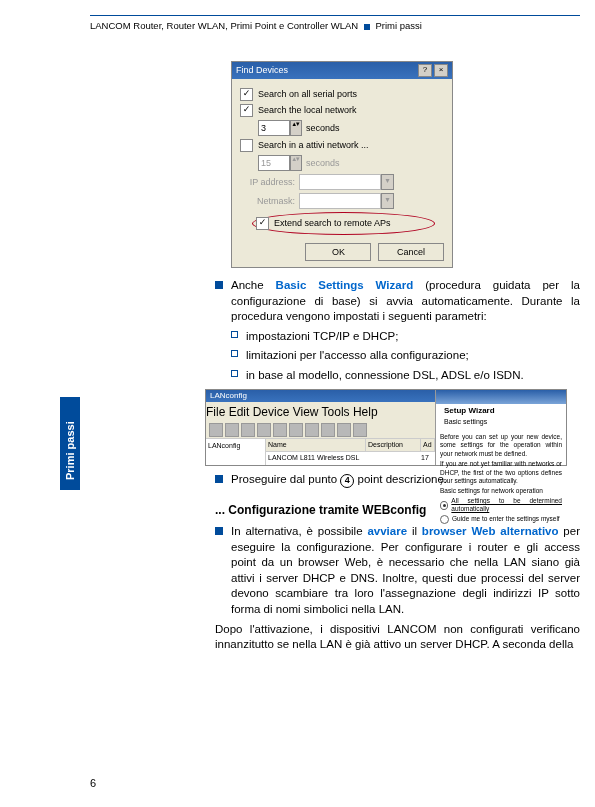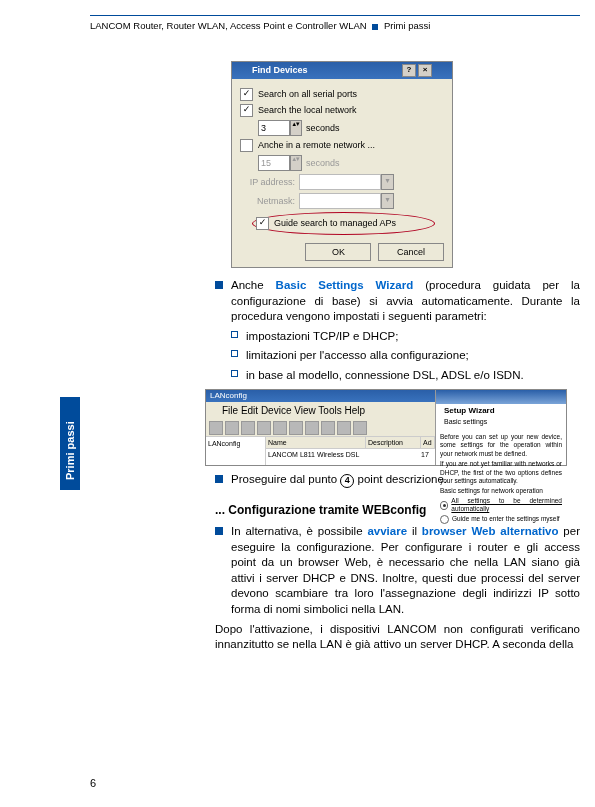--- a/index.html
+++ b/index.html
@@ -89,23 +89,23 @@
     background: #e4e2d8;
     border: 1px solid #888;
     width: 220px;
     margin: 6px 0 10px 16px;
     font-family: Tahoma, Arial, sans-serif;
     font-size: 9px;
   }
   .titlebar {
     background: linear-gradient(#2a5fa8, #3972bd);
     color: #fff;
-    font-weight: bold;
-    font-size: 9px;
-    padding: 2px 20px;
+    font-weight: normal;
+    font-size: 9px;
+    padding: 2px 4px;
     display: flex;
     align-items: center;
     justify-content: space-between;
   }
   .ttl-controls {
     display: flex;
     gap: 2px;
   }
   .ttl-btn {
     width: 12px;
@@ -220,22 +220,22 @@
   .sb2-titlebar {
     background: linear-gradient(#2a5fa8, #3972bd);
     color: #fff;
     font-size: 8px;
     padding: 1px 4px;
     height: 10px;
     display: flex;
     align-items: center;
   }
   .sb2-menubar {
-    font-size: 10px;
-    padding: 2px 16px;
+    font-size: 12px;
+    padding: 2px 0;
     background: #ece9d8;
   }
   .sb2-toolbar {
     height: 16px;
     background: #ece9d8;
     border-bottom: 1px solid #ccc;
     display: flex;
     align-items: center;
     gap: 2px;
     padding: 0 3px;
@@ -286,21 +286,21 @@
     font-size: 11px;
   }
 </style>
 </head>
 <body>
 
 <div class="page">
 
   <div class="top-line"></div>
   <div class="header-bar">
-    <span>LANCOM Router, Router WLAN, Access Point e Controller WLAN</span>
+    <span>LANCOM Router, Router WLAN, Primi Point e Controller WLAN</span>
     <span class="header-sq"></span>
     <span>Primi passi</span>
   </div>
 
   <div class="side-tab">Primi passi</div>
 
   <div class="content">
 
 
     <div class="screenshot-box">
@@ -320,41 +320,41 @@
           <span class="chk">✓</span>
           <span>Search the local network</span>
         </div>
         <div class="chk-row" style="margin-left:18px;">
           <span class="num-field">3</span>
           <span class="spin">▴▾</span>
           <span style="margin-left:4px;">seconds</span>
         </div>
         <div class="chk-row">
           <span class="chk"></span>
-          <span>Anche in a remote network ...</span>
+          <span>Search in a attivi network ...</span>
         </div>
         <div class="chk-row dis" style="margin-left:18px;">
           <span class="num-field dis">15</span>
           <span class="spin">▴▾</span>
           <span style="margin-left:4px;">seconds</span>
         </div>
         <div class="chk-row dis">
           <span class="lbl">IP address:</span>
           <span class="txtfield"></span>
           <span class="dd">▾</span>
         </div>
         <div class="chk-row dis">
           <span class="lbl">Netmask:</span>
           <span class="txtfield"></span>
           <span class="dd">▾</span>
         </div>
         <div class="circle-highlight">
           <div class="chk-row">
             <span class="chk">✓</span>
-            <span>Guide search to managed APs</span>
+            <span>Extend search to remote APs</span>
           </div>
         </div>
         <div class="btn-row">
           <span class="win-btn">OK</span>
           <span class="win-btn">Cancel</span>
         </div>
       </div>
     </div>
 
     <div class="bullet-row">

